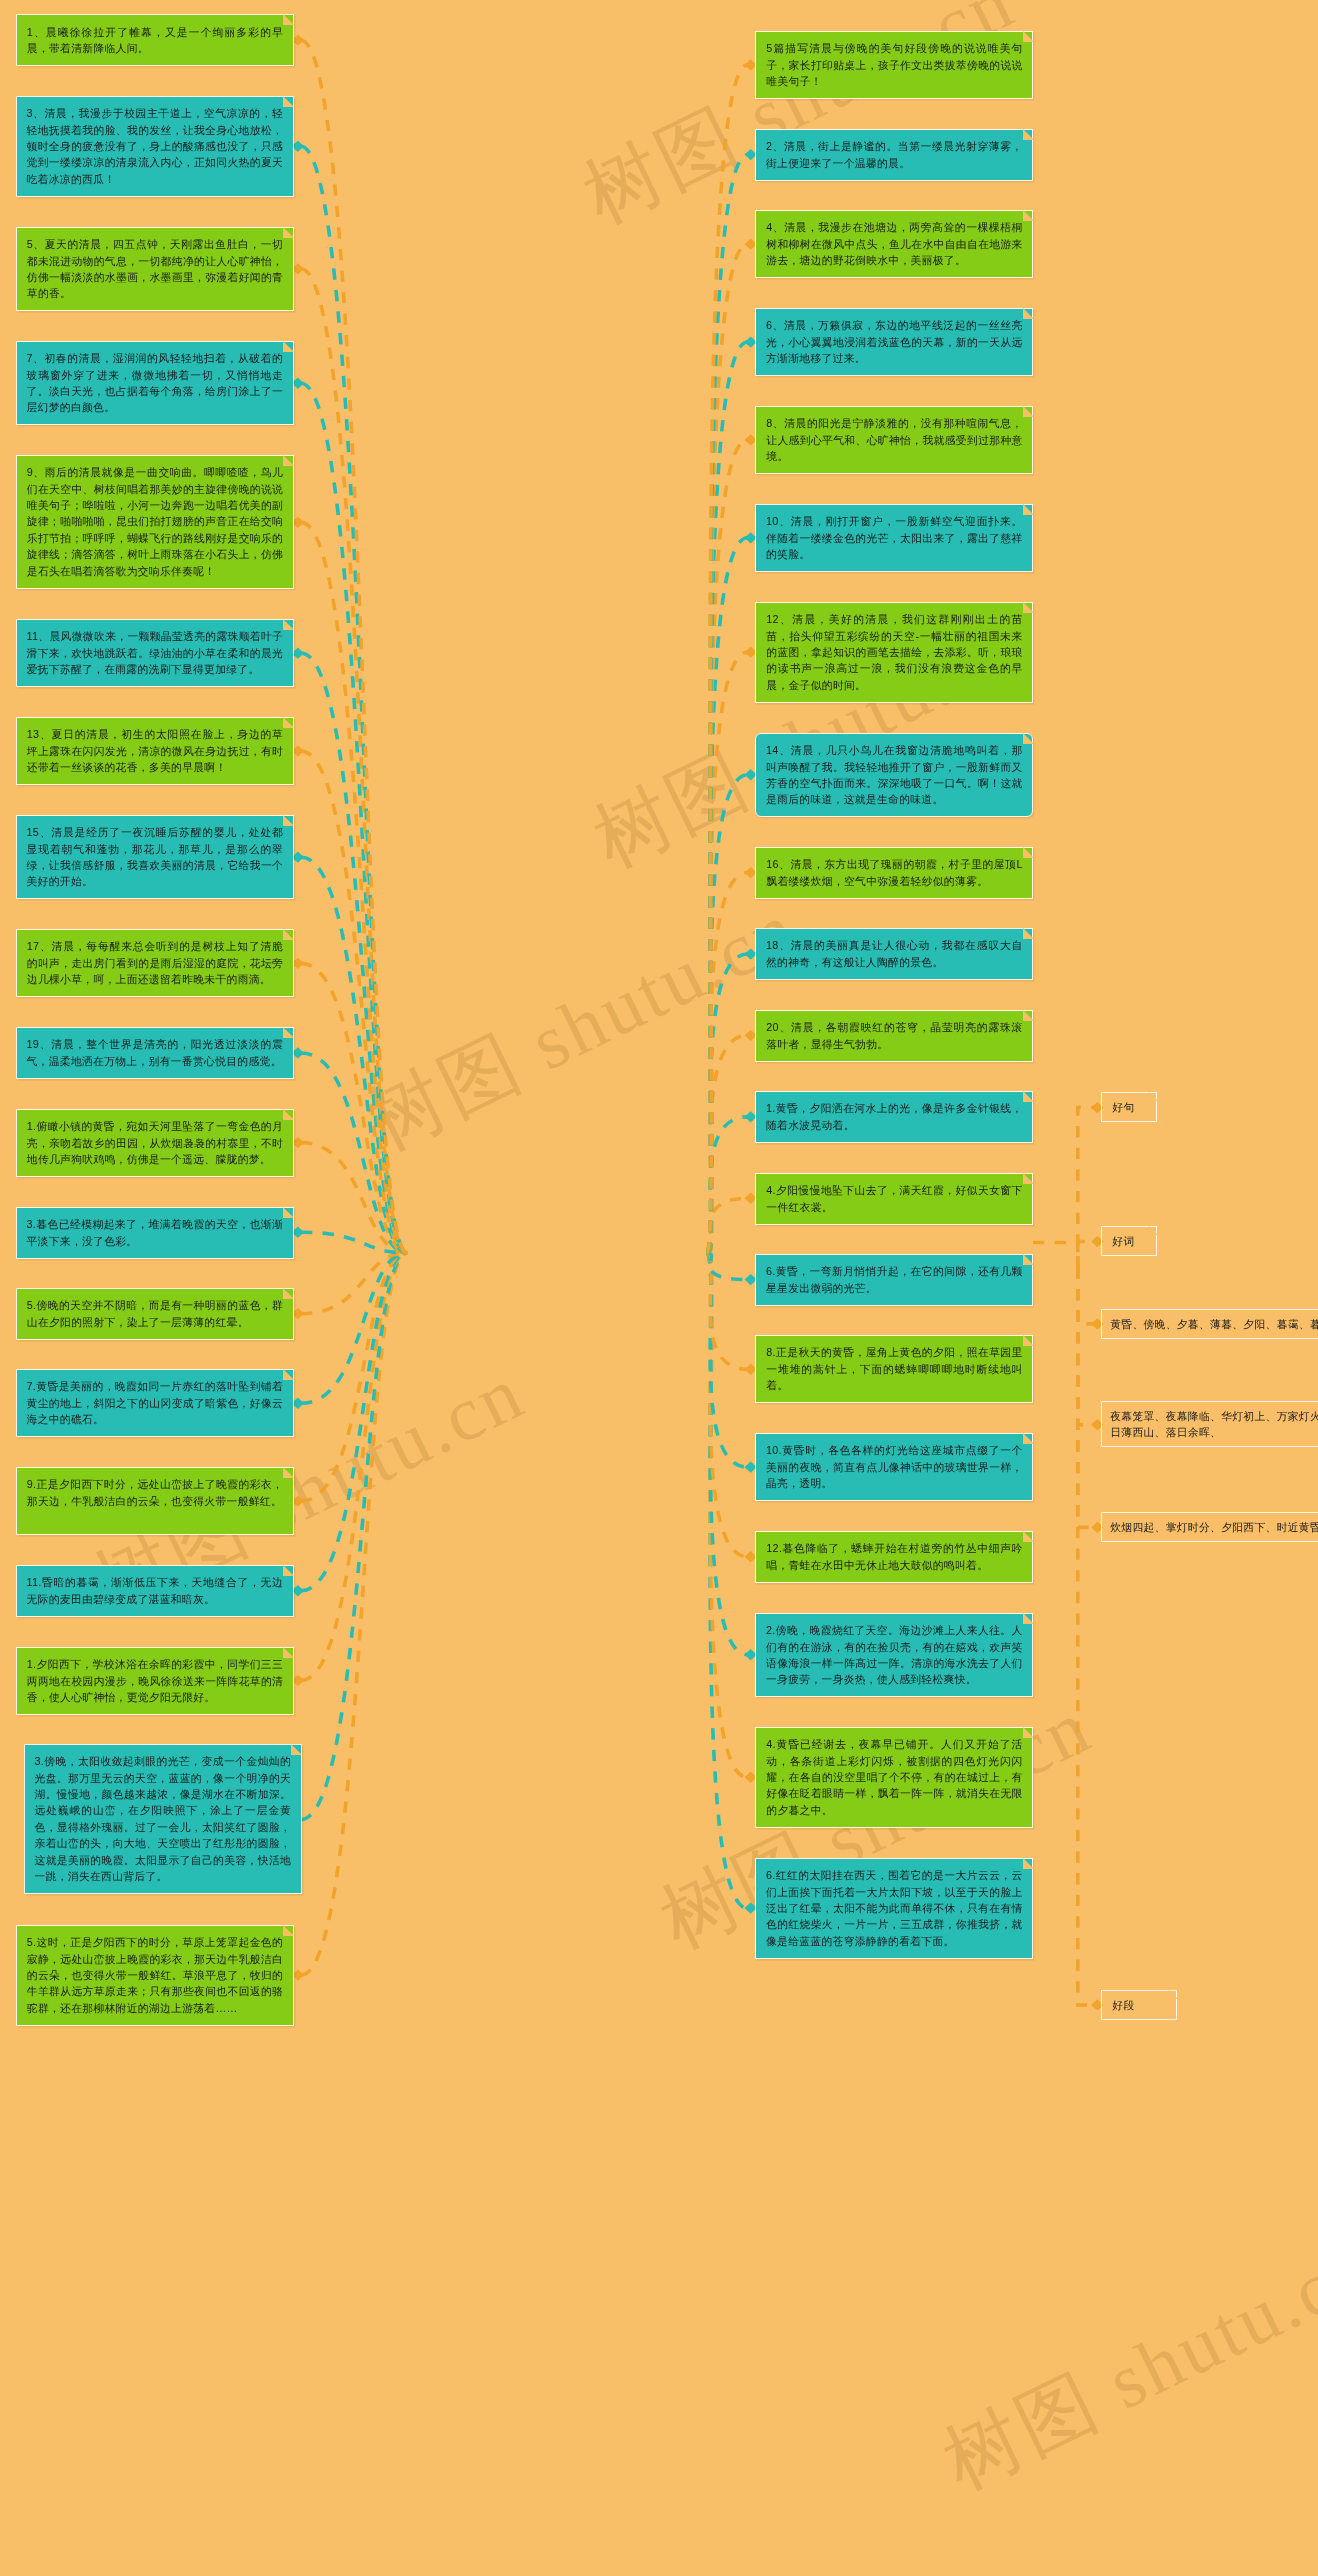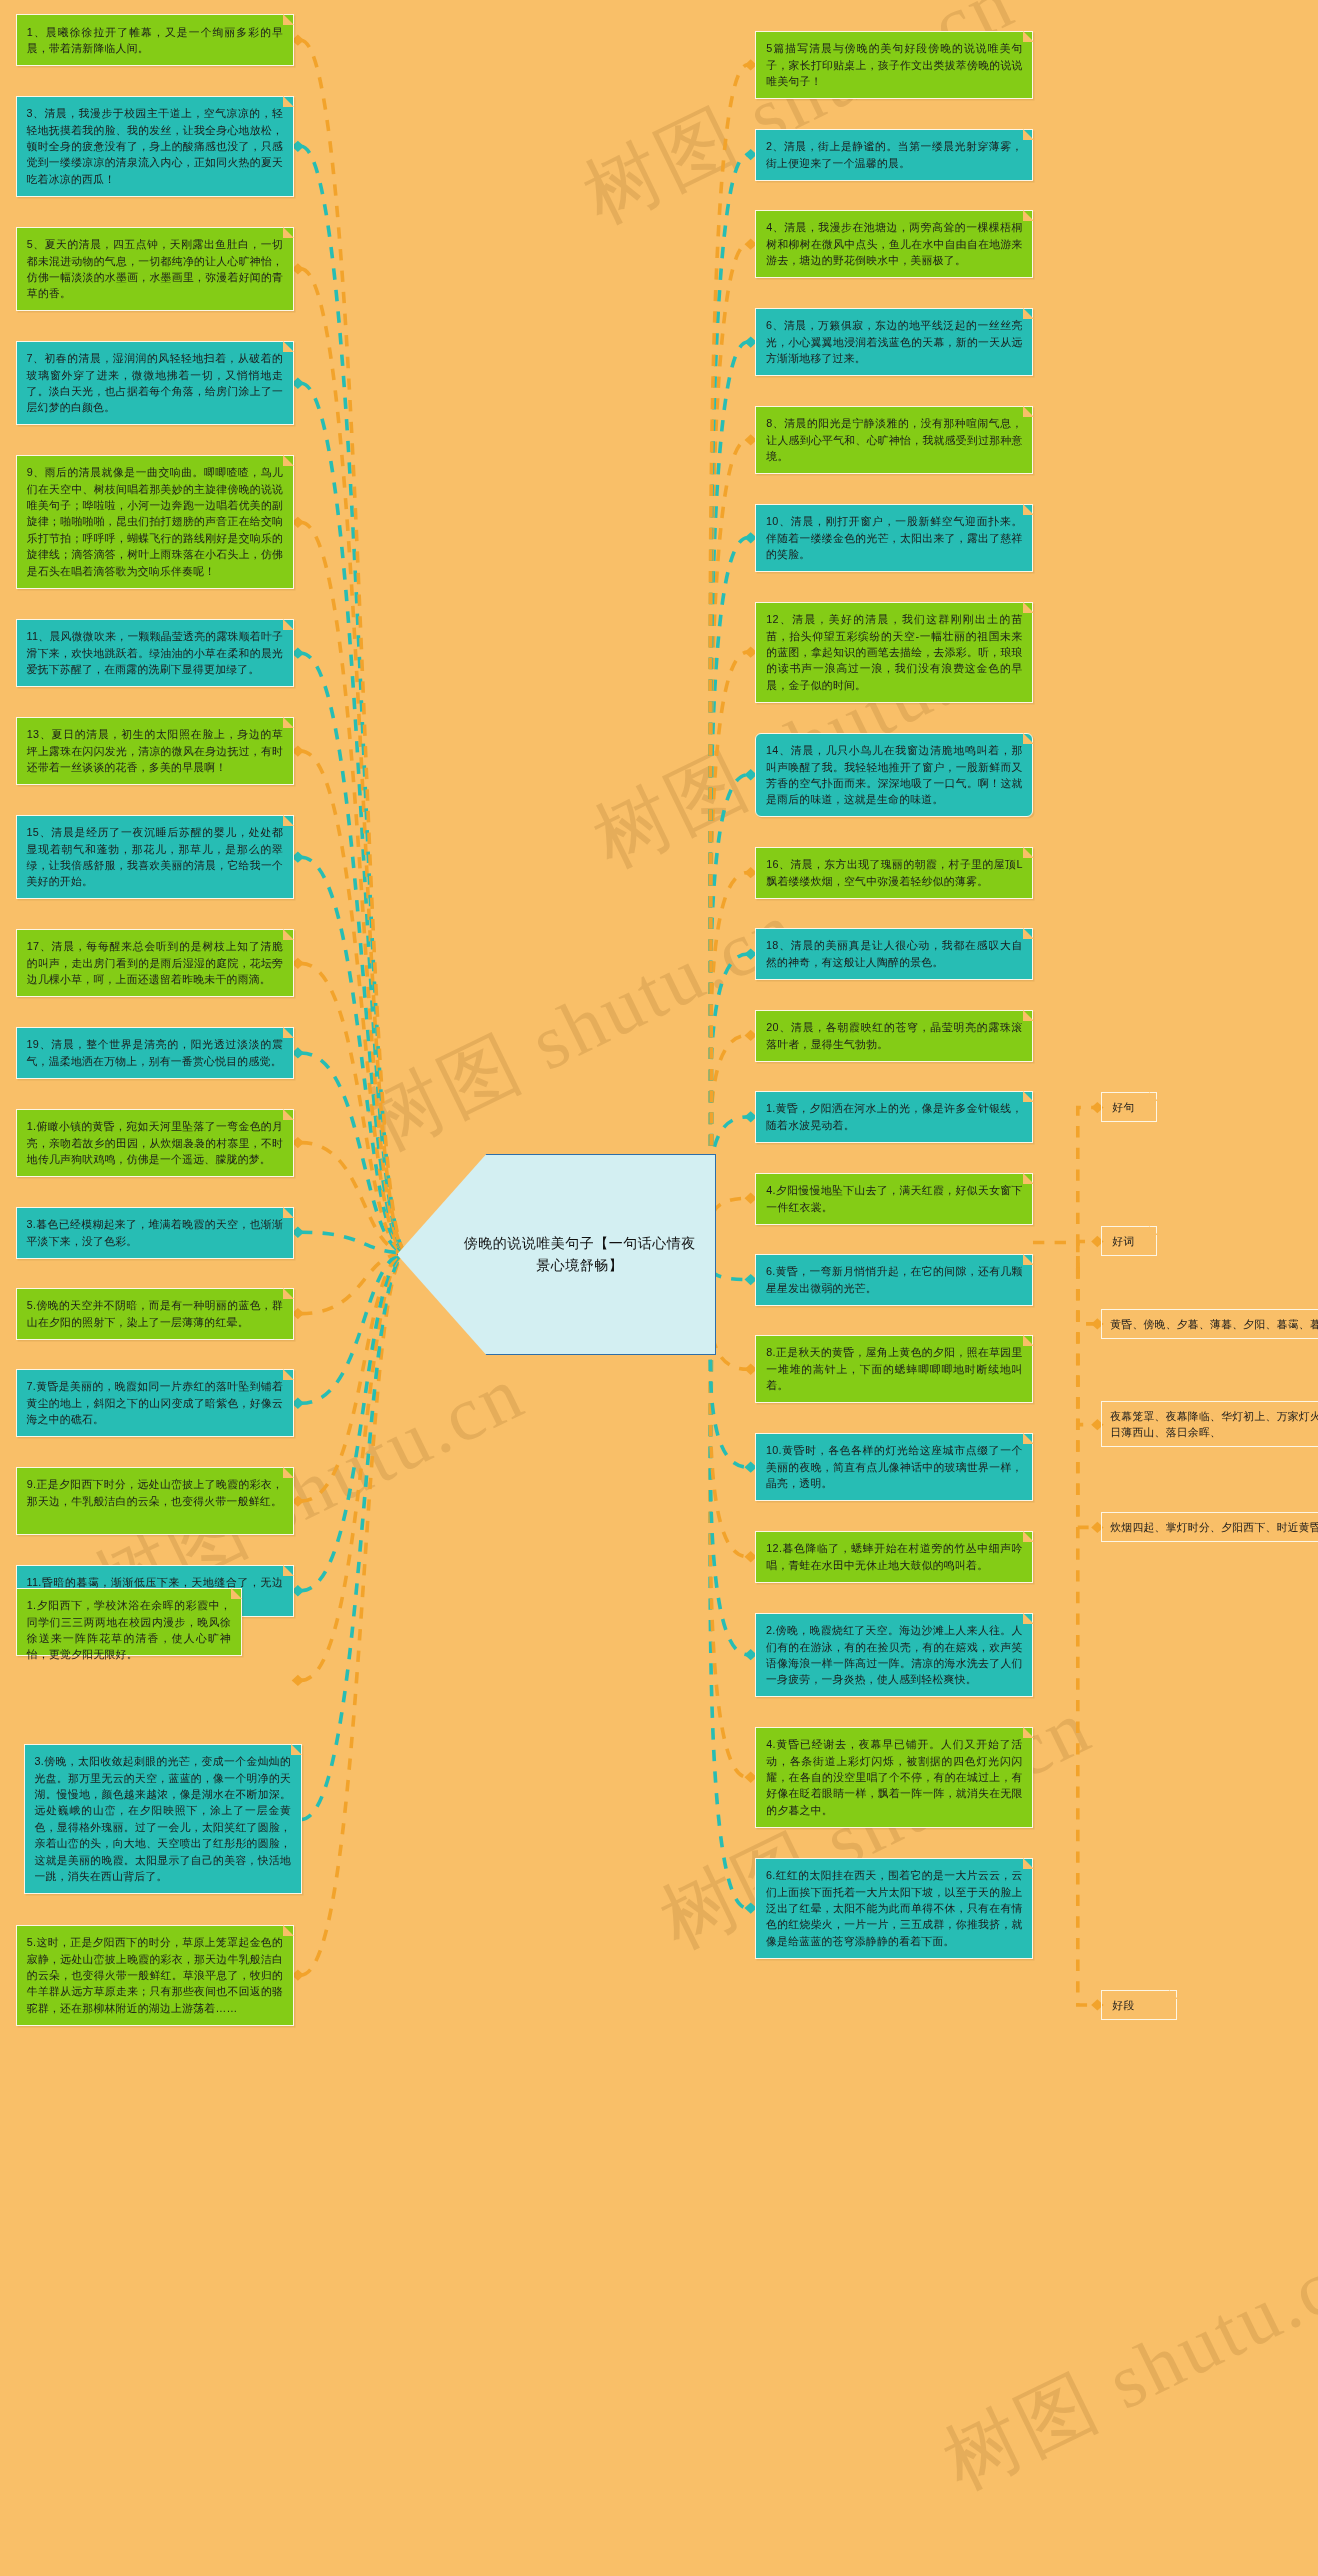--- a/index.html
+++ b/index.html
@@ -177,42 +177,39 @@
         <polygon points="1457,3693 1469,3704 1457,3715 1445,3704" fill="#27bdb4"></polygon>
         <polygon points="2130,2399 2142,2410 2130,2421 2118,2410" fill="#f2a32b"></polygon>
         <polygon points="2130,2559 2142,2570 2130,2581 2118,2570" fill="#f2a32b"></polygon>
         <polygon points="2130,2754.5 2142,2765.5 2130,2776.5 2118,2765.5" fill="#f2a32b"></polygon>
         <polygon points="2130,2954 2142,2965 2130,2976 2118,2965" fill="#f2a32b"></polygon>
         <polygon points="2130,3881 2142,3892 2130,3903 2118,3892" fill="#f2a32b"></polygon>
         <polygon points="2130,2139 2142,2150 2130,2161 2118,2150" fill="#f2a32b"></polygon>
       </g>
   </svg>
 
-  <div id="center-node" style="left:397px;top:1154px;width:319px;height:201px;">
-    <div class="ctext">傍晚的说说唯美句子【一句话心情夜景心境舒畅】</div>
-  </div>
 
   <div id="left-col">
       <div class="node orange" style="left: 15.5px; top: 14.4px; width: 278px; height: 52px;"><span>1、晨曦徐徐拉开了帷幕，又是一个绚丽多彩的早晨，带着清新降临人间。</span></div>
       <div class="node teal" style="left: 15.5px; top: 96px; width: 278px; height: 101px;"><span>3、清晨，我漫步于校园主干道上，空气凉凉的，轻轻地抚摸着我的脸、我的发丝，让我全身心地放松，顿时全身的疲惫没有了，身上的酸痛感也没了，只感觉到一缕缕凉凉的清泉流入内心，正如同火热的夏天吃着冰凉的西瓜！</span></div>
       <div class="node orange" style="left: 15.5px; top: 227px; width: 278px; height: 84px;"><span>5、夏天的清晨，四五点钟，天刚露出鱼肚白，一切都未混进动物的气息，一切都纯净的让人心旷神怡，仿佛一幅淡淡的水墨画，水墨画里，弥漫着好闻的青草的香。</span></div>
       <div class="node teal" style="left: 15.5px; top: 341px; width: 278px; height: 84px;"><span>7、初春的清晨，湿润润的风轻轻地扫着，从破着的玻璃窗外穿了进来，微微地拂着一切，又悄悄地走了。淡白天光，也占据着每个角落，给房门涂上了一层幻梦的白颜色。</span></div>
       <div class="node orange" style="left: 15.5px; top: 455px; width: 278px; height: 134px;"><span>9、雨后的清晨就像是一曲交响曲。唧唧喳喳，鸟儿们在天空中、树枝间唱着那美妙的主旋律傍晚的说说唯美句子；哗啦啦，小河一边奔跑一边唱着优美的副旋律；啪啪啪啪，昆虫们拍打翅膀的声音正在给交响乐打节拍；呼呼呼，蝴蝶飞行的路线刚好是交响乐的旋律线；滴答滴答，树叶上雨珠落在小石头上，仿佛是石头在唱着滴答歌为交响乐伴奏呢！</span></div>
       <div class="node teal" style="left: 15.5px; top: 619px; width: 278px; height: 68px;"><span>11、晨风微微吹来，一颗颗晶莹透亮的露珠顺着叶子滑下来，欢快地跳跃着。绿油油的小草在柔和的晨光爱抚下苏醒了，在雨露的洗刷下显得更加绿了。</span></div>
       <div class="node orange" style="left: 15.5px; top: 717px; width: 278px; height: 68px;"><span>13、夏日的清晨，初生的太阳照在脸上，身边的草坪上露珠在闪闪发光，清凉的微风在身边抚过，有时还带着一丝谈谈的花香，多美的早晨啊！</span></div>
       <div class="node teal" style="left: 15.5px; top: 815px; width: 278px; height: 84px;"><span>15、清晨是经历了一夜沉睡后苏醒的婴儿，处处都显现着朝气和蓬勃，那花儿，那草儿，是那么的翠绿，让我倍感舒服，我喜欢美丽的清晨，它给我一个美好的开始。</span></div>
       <div class="node orange" style="left: 15.5px; top: 929px; width: 278px; height: 68px;"><span>17、清晨，每每醒来总会听到的是树枝上知了清脆的叫声，走出房门看到的是雨后湿湿的庭院，花坛旁边几棵小草，呵，上面还遗留着昨晚未干的雨滴。</span></div>
       <div class="node teal" style="left: 15.5px; top: 1027px; width: 278px; height: 52px;"><span>19、清晨，整个世界是清亮的，阳光透过淡淡的震气，温柔地洒在万物上，别有一番赏心悦目的感觉。</span></div>
       <div class="node orange" style="left: 15.5px; top: 1109px; width: 278px; height: 68px;"><span>1.俯瞰小镇的黄昏，宛如天河里坠落了一弯金色的月亮，亲吻着故乡的田园，从炊烟袅袅的村寨里，不时地传几声狗吠鸡鸣，仿佛是一个遥远、朦胧的梦。</span></div>
       <div class="node teal" style="left: 15.5px; top: 1207px; width: 278px; height: 52px;"><span>3.暮色已经模糊起来了，堆满着晚霞的天空，也渐渐平淡下来，没了色彩。</span></div>
       <div class="node orange" style="left: 15.5px; top: 1288px; width: 278px; height: 52px;"><span>5.傍晚的天空并不阴暗，而是有一种明丽的蓝色，群山在夕阳的照射下，染上了一层薄薄的红晕。</span></div>
       <div class="node teal" style="left: 15.5px; top: 1369px; width: 278px; height: 68px;"><span>7.黄昏是美丽的，晚霞如同一片赤红的落叶坠到铺着黄尘的地上，斜阳之下的山冈变成了暗紫色，好像云海之中的礁石。</span></div>
       <div class="node orange" style="left: 15.5px; top: 1467px; width: 278px; height: 68px;"><span>9.正是夕阳西下时分，远处山峦披上了晚霞的彩衣，那天边，牛乳般洁白的云朵，也变得火带一般鲜红。</span></div>
       <div class="node teal" style="left: 15.5px; top: 1565px; width: 278px; height: 52px;"><span>11.昏暗的暮霭，渐渐低压下来，天地缝合了，无边无际的麦田由碧绿变成了湛蓝和暗灰。</span></div>
-      <div class="node orange" style="left: 15.5px; top: 1588px; width: 226px; height: 68px;"><span>1.夕阳西下，学校沐浴在余晖的彩霞中，同学们三三两两地在校园内漫步，晚风徐徐送来一阵阵花草的清香，使人心旷神怡，更觉夕阳无限好。</span></div>
+      <div class="node orange" style="left: 15.5px; top: 1647px; width: 278px; height: 68px;"><span>1.夕阳西下，学校沐浴在余晖的彩霞中，同学们三三两两地在校园内漫步，晚风徐徐送来一阵阵花草的清香，使人心旷神怡，更觉夕阳无限好。</span></div>
       <div class="node teal" style="left: 15.5px; top: 1744px; width: 278px; height: 150px; margin-left: 8px;"><span>3.傍晚，太阳收敛起刺眼的光芒，变成一个金灿灿的光盘。那万里无云的天空，蓝蓝的，像一个明净的天湖。慢慢地，颜色越来越浓，像是湖水在不断加深。远处巍峨的山峦，在夕阳映照下，涂上了一层金黄色，显得格外瑰丽。过了一会儿，太阳笑红了圆脸，亲着山峦的头，向大地、天空喷出了红彤彤的圆脸，这就是美丽的晚霞。太阳显示了自己的美容，快活地一跳，消失在西山背后了。</span></div>
       <div class="node orange" style="left: 15.5px; top: 1925px; width: 278px; height: 101px;"><span>5.这时，正是夕阳西下的时分，草原上笼罩起金色的寂静，远处山峦披上晚霞的彩衣，那天边牛乳般洁白的云朵，也变得火带一般鲜红。草浪平息了，牧归的牛羊群从远方草原走来；只有那些夜间也不回返的骆驼群，还在那柳林附近的湖边上游荡着……</span></div>
     </div>
 
   <div id="right-col">
       <div class="node orange" style="left: 755px; top: 31px; width: 278px; height: 68px;"><span>5篇描写清晨与傍晚的美句好段傍晚的说说唯美句子，家长打印贴桌上，孩子作文出类拔萃傍晚的说说唯美句子！</span></div>
       <div class="node teal" style="left: 755px; top: 129px; width: 278px; height: 52px;"><span>2、清晨，街上是静谧的。当第一缕晨光射穿薄雾，街上便迎来了一个温馨的晨。</span></div>
       <div class="node orange" style="left: 755px; top: 210px; width: 278px; height: 68px;"><span>4、清晨，我漫步在池塘边，两旁高耸的一棵棵梧桐树和柳树在微风中点头，鱼儿在水中自由自在地游来游去，塘边的野花倒映水中，美丽极了。</span></div>
       <div class="node teal" style="left: 755px; top: 308px; width: 278px; height: 68px;"><span>6、清晨，万籁俱寂，东边的地平线泛起的一丝丝亮光，小心翼翼地浸润着浅蓝色的天幕，新的一天从远方渐渐地移了过来。</span></div>
       <div class="node orange" style="left: 755px; top: 406px; width: 278px; height: 68px;"><span>8、清晨的阳光是宁静淡雅的，没有那种喧闹气息，让人感到心平气和、心旷神怡，我就感受到过那种意境。</span></div>

